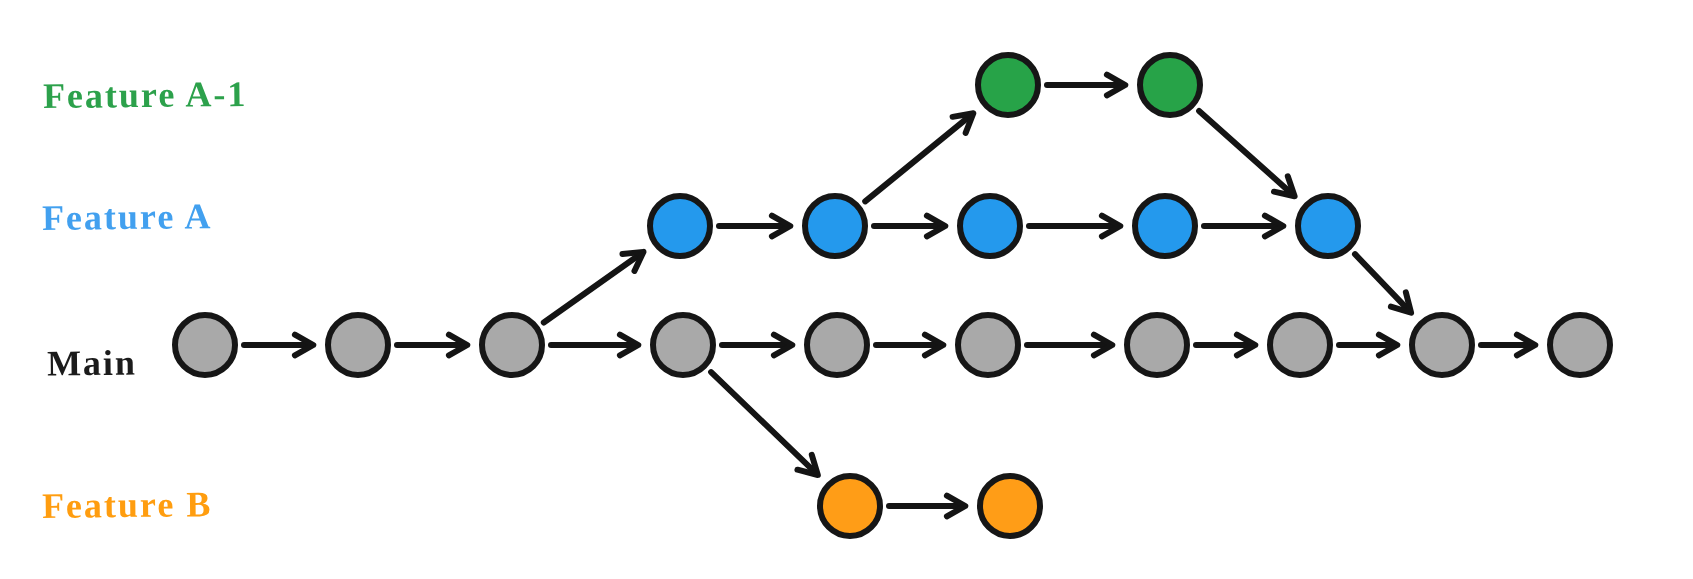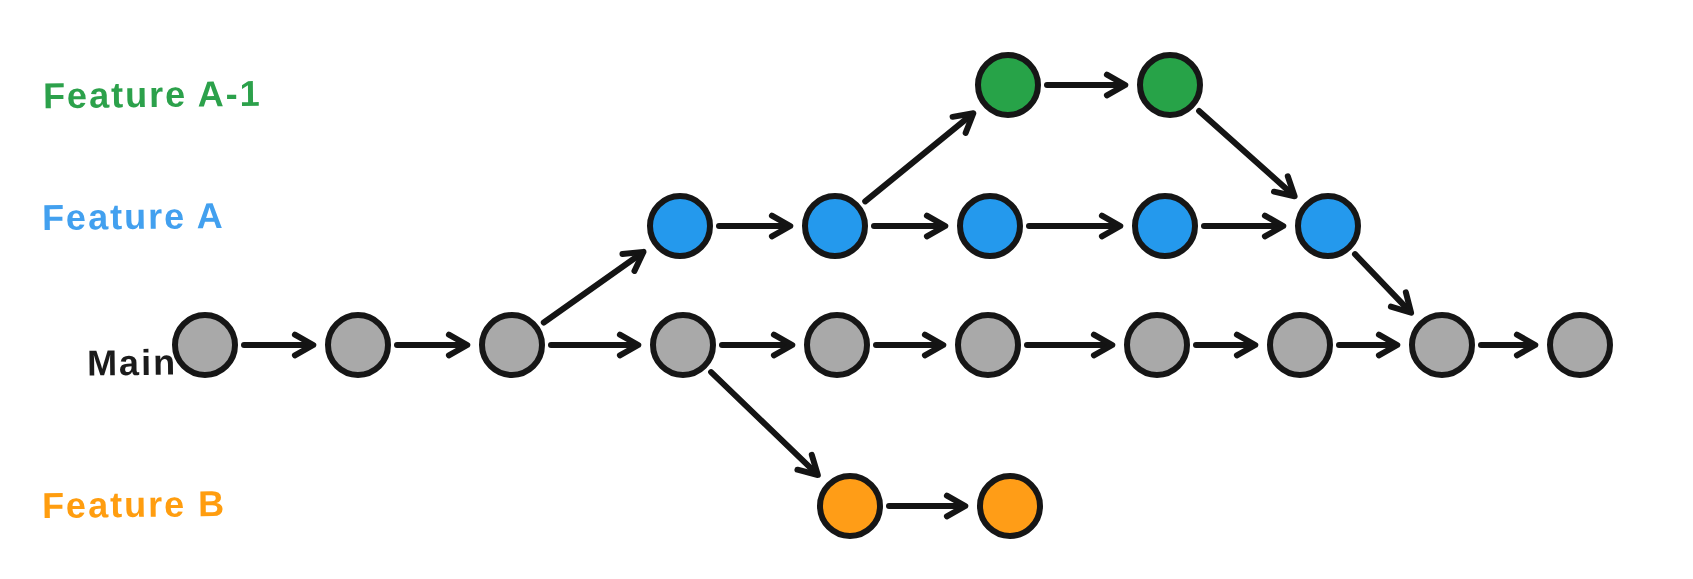--- a/index.html
+++ b/index.html
@@ -2,21 +2,21 @@
 <html><head>
 <meta charset="utf-8">
 <style>
   html, body { margin: 0; padding: 0; background: #ffffff; }
   .canvas {
     position: relative;
     width: 1693px;
     height: 579px;
     background: #ffffff;
     overflow: hidden;
-    font-family: Liberation Sans, sans-serif;
+    font-family: Liberation Serif, serif;
   }
   svg.graph { position: absolute; left: 0; top: 0; }
   .branch-label {
     position: absolute;
     font-size: 36px;
     font-weight: 600;
     letter-spacing: 2px;
     white-space: nowrap;
     transform: rotate(-0.6deg);
     user-select: none;
@@ -25,21 +25,21 @@
   .l-a    { left: 42px; top: 196px; }
   .l-main { left: 47px; top: 342px; }
   .l-b    { left: 42px; top: 484px; }
 </style>
 </head>
 <body>
 
 <div class="canvas">
   <div class="branch-label l-a1" style="color: rgb(44, 161, 75);">Feature A-1</div>
   <div class="branch-label l-a" style="color: rgb(66, 160, 239);">Feature A</div>
-  <div class="branch-label l-main" style="color: rgb(27, 27, 27); margin-left: 40px;">Main</div>
+  <div class="branch-label l-main" style="color: rgb(27, 27, 27);">Main</div>
   <div class="branch-label l-b" style="color: rgb(255, 157, 15);">Feature B</div>
 
   <svg id="graph" class="graph" width="1693" height="579">
     <defs>
       <marker id="arrowhead" viewBox="0 0 12 12" refX="9" refY="6" markerWidth="4.6" markerHeight="4.6" orient="auto-start-reverse">
         <path d="M2 1.5 L10 6 L2 10.5" fill="none" stroke="#141414" stroke-width="2.6" stroke-linecap="round" stroke-linejoin="round"></path>
       </marker>
     </defs>
   <line x1="244.0" y1="345.0" x2="311.0" y2="345.0" stroke="#141414" stroke-width="6" stroke-linecap="round" marker-end="url(#arrowhead)"></line>
       <line x1="397.0" y1="345.0" x2="465.0" y2="345.0" stroke="#141414" stroke-width="6" stroke-linecap="round" marker-end="url(#arrowhead)"></line>

